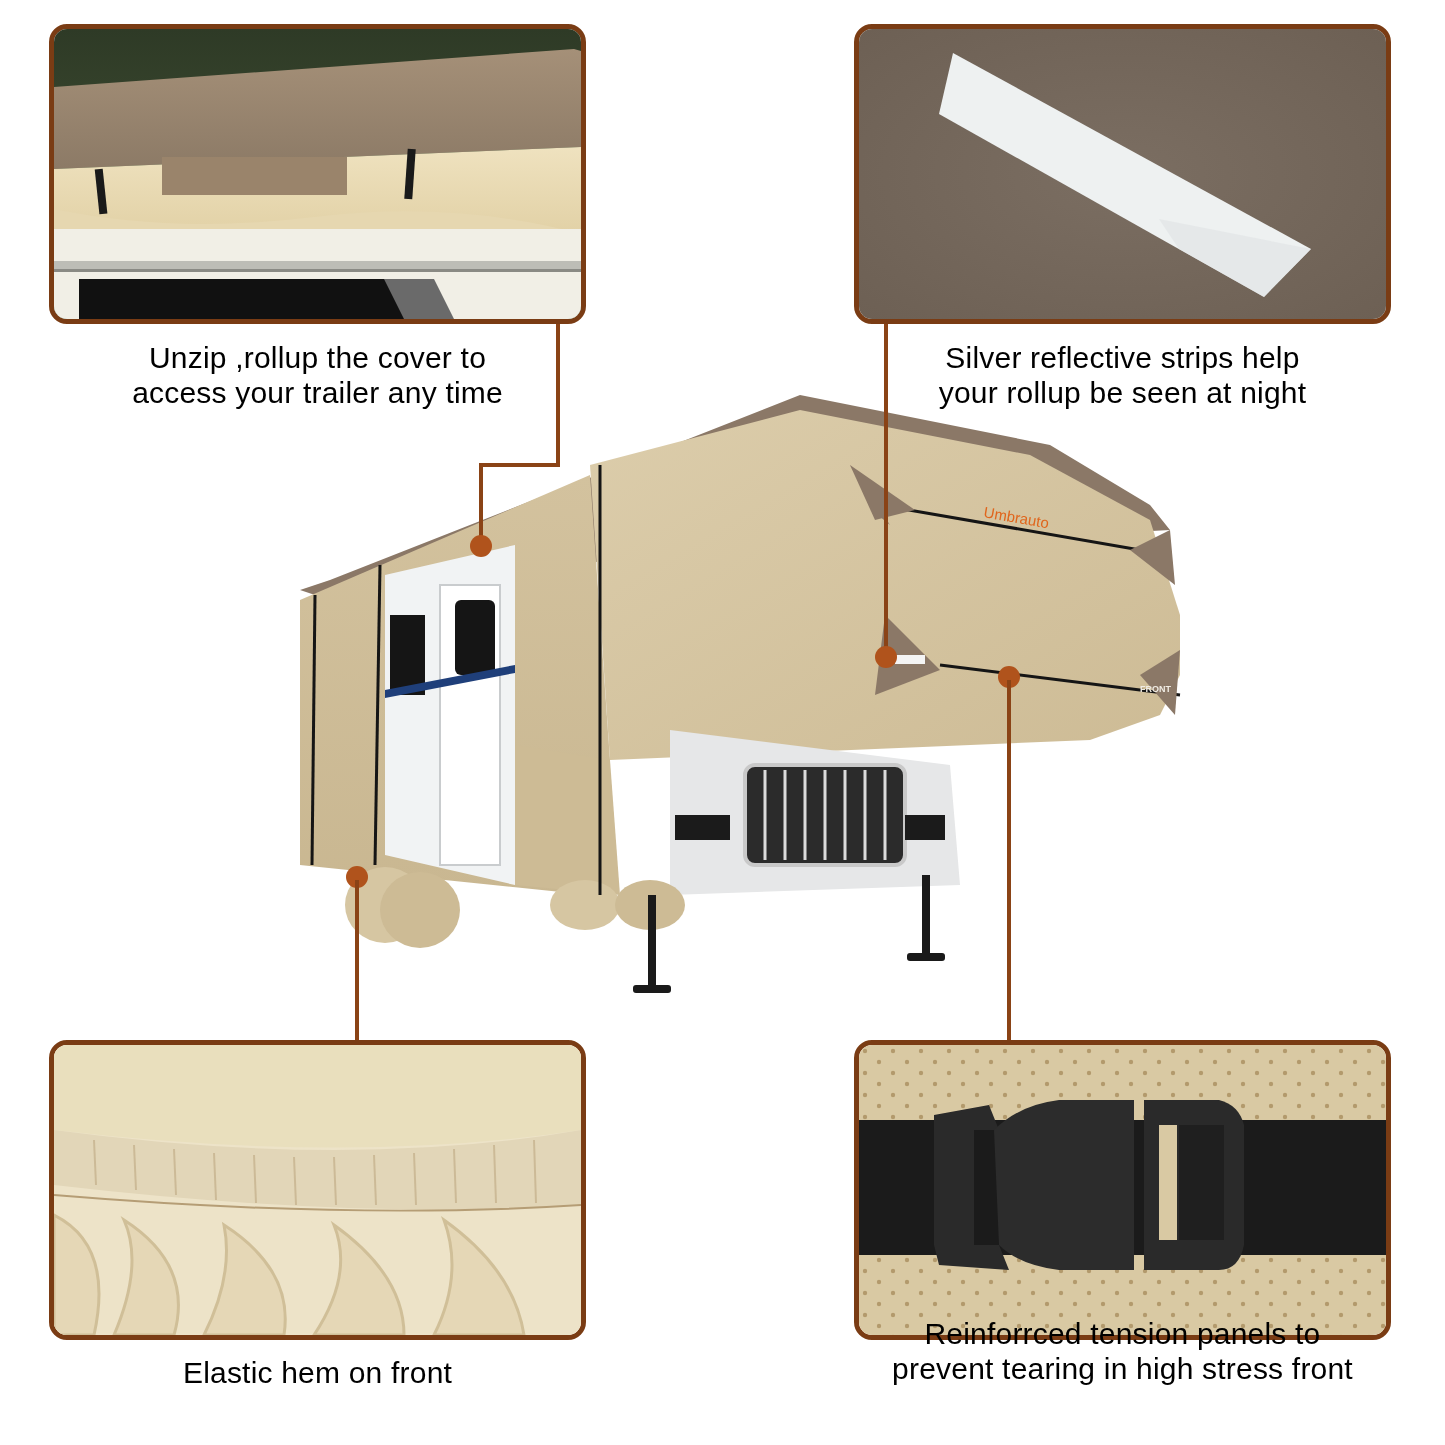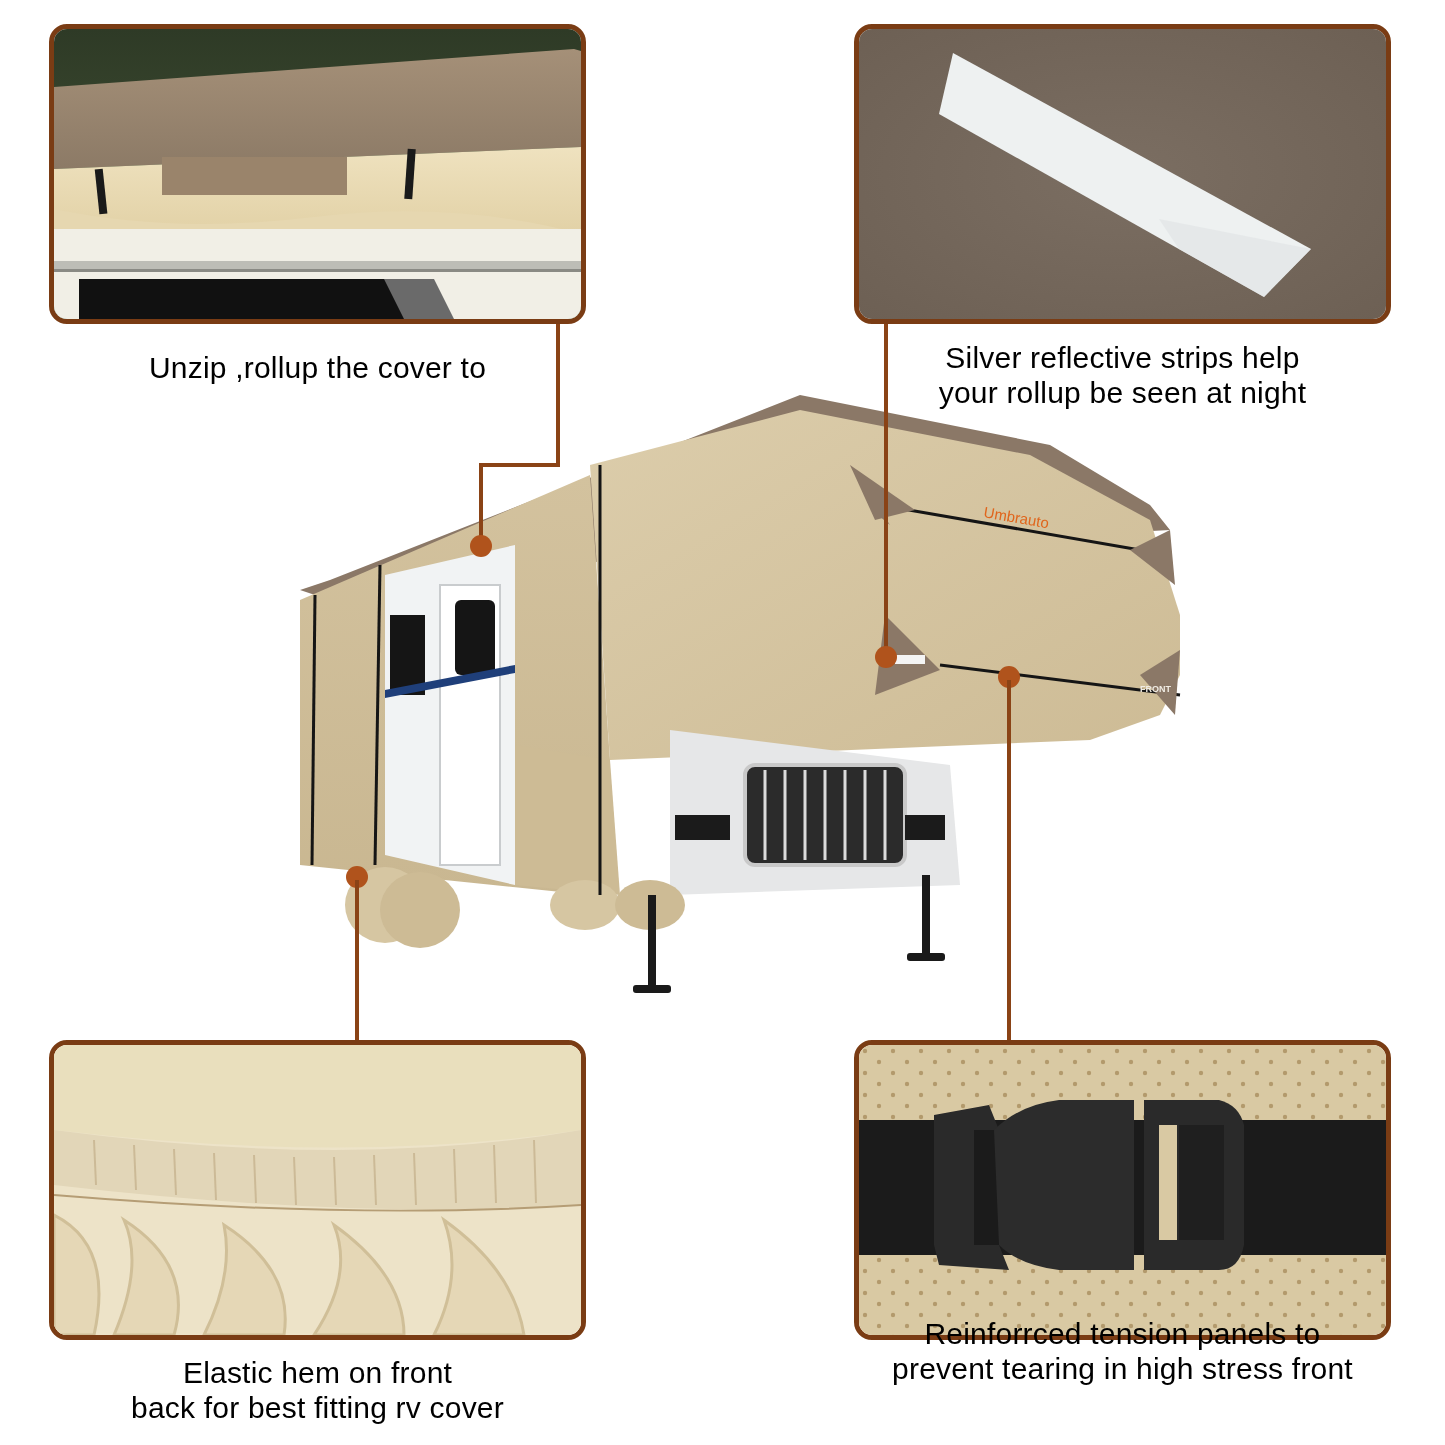--- a/index.html
+++ b/index.html
@@ -187,30 +187,30 @@
 
 <div class="line" style="left:884px;top:324px;width:4px;height:330px;"></div>
 <div class="dot" style="left:875px;top:646px;"></div>
 
 <div class="dot" style="left:346px;top:866px;"></div>
 <div class="line" style="left:355px;top:880px;width:4px;height:160px;"></div>
 
 <div class="dot" style="left:998px;top:666px;"></div>
 <div class="line" style="left:1007px;top:680px;width:4px;height:360px;"></div>
 
-<div class="caption" style="left:49px;top:340px;width:537px;margin-top:10px;">
+<div class="caption" style="left:49px;top:340px;width:537px;">
   <span>Unzip ,rollup the cover to</span>
+  <span>access your trailer any time</span>
 </div>
 
 <div class="caption" style="left:854px;top:340px;width:537px;">
   <span>Silver reflective strips help</span>
   <span>your rollup be seen at night</span>
 </div>
 
 <div class="caption" style="left:49px;top:1355px;width:537px;">
   <span>Elastic hem on front</span>
-  <span>back for best fitting rv cover</span>
 </div>
 
 <div class="caption" style="left:830px;top:1316px;width:585px;">
   <span>Reinforrced tension panels to</span>
   <span>prevent tearing in high stress front</span>
 </div>
 
 </body></html>

